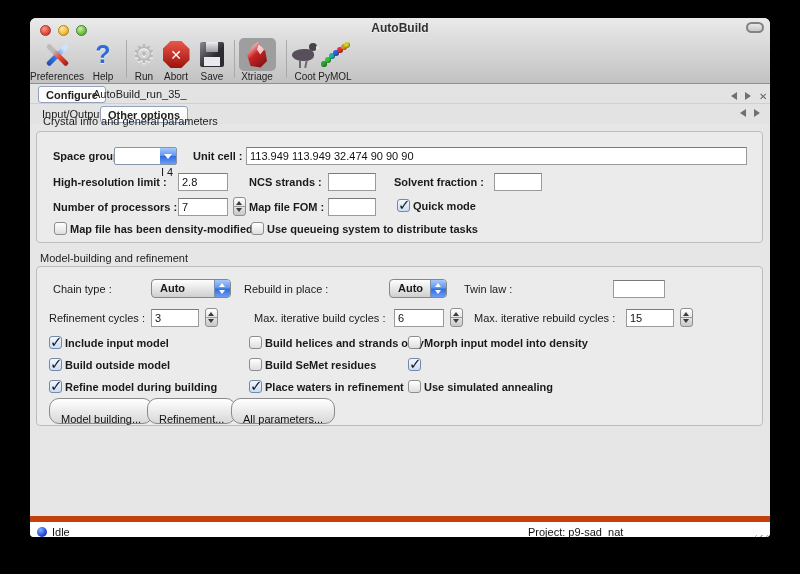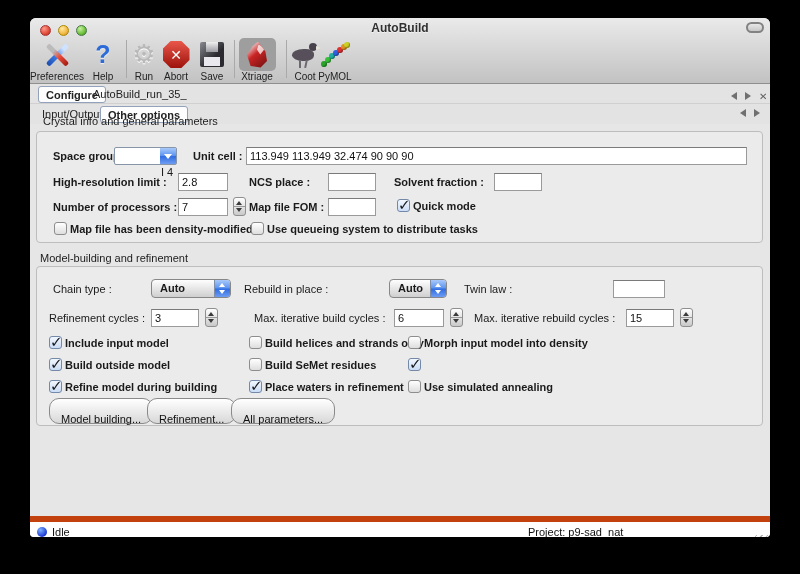--- a/index.html
+++ b/index.html
@@ -230,21 +230,21 @@
       <span class="lbl bl" style="left:16px;top:15px">Space group :</span>
       <span class="combo" style="left:77px;top:15px;width:63px">
         <span class="txt">I 4</span>
         <span class="btn"></span>
       </span>
       <span class="lbl bl" style="left:156px;top:15px">Unit cell :</span>
       <input class="tf" style="left: 209px; top: 15px; width: 501px;" value="113.949 113.949 32.474 90 90 90">
 
       <span class="lbl bl" style="left:16px;top:41px">High-resolution limit :</span>
       <input class="tf" style="left: 141px; top: 41px; width: 50px;" value="2.8">
-      <span class="lbl bl" style="left:212px;top:41px">NCS place :</span>
+      <span class="lbl bl" style="left:212px;top:41px">NCS strands :</span>
       <input class="tf" style="left: 291px; top: 41px; width: 48px;" value="">
       <span class="lbl bl" style="left:357px;top:41px">Solvent fraction :</span>
       <input class="tf" style="left: 457px; top: 41px; width: 48px;" value="">
 
       <span class="lbl bl" style="left:16px;top:66px">Number of processors :</span>
       <input class="tf" style="left: 141px; top: 66px; width: 50px;" value="7">
       <span class="stepper" style="left:196px;top:65px">
           <i class="up"></i>
           <i class="dn"></i>
         </span>

